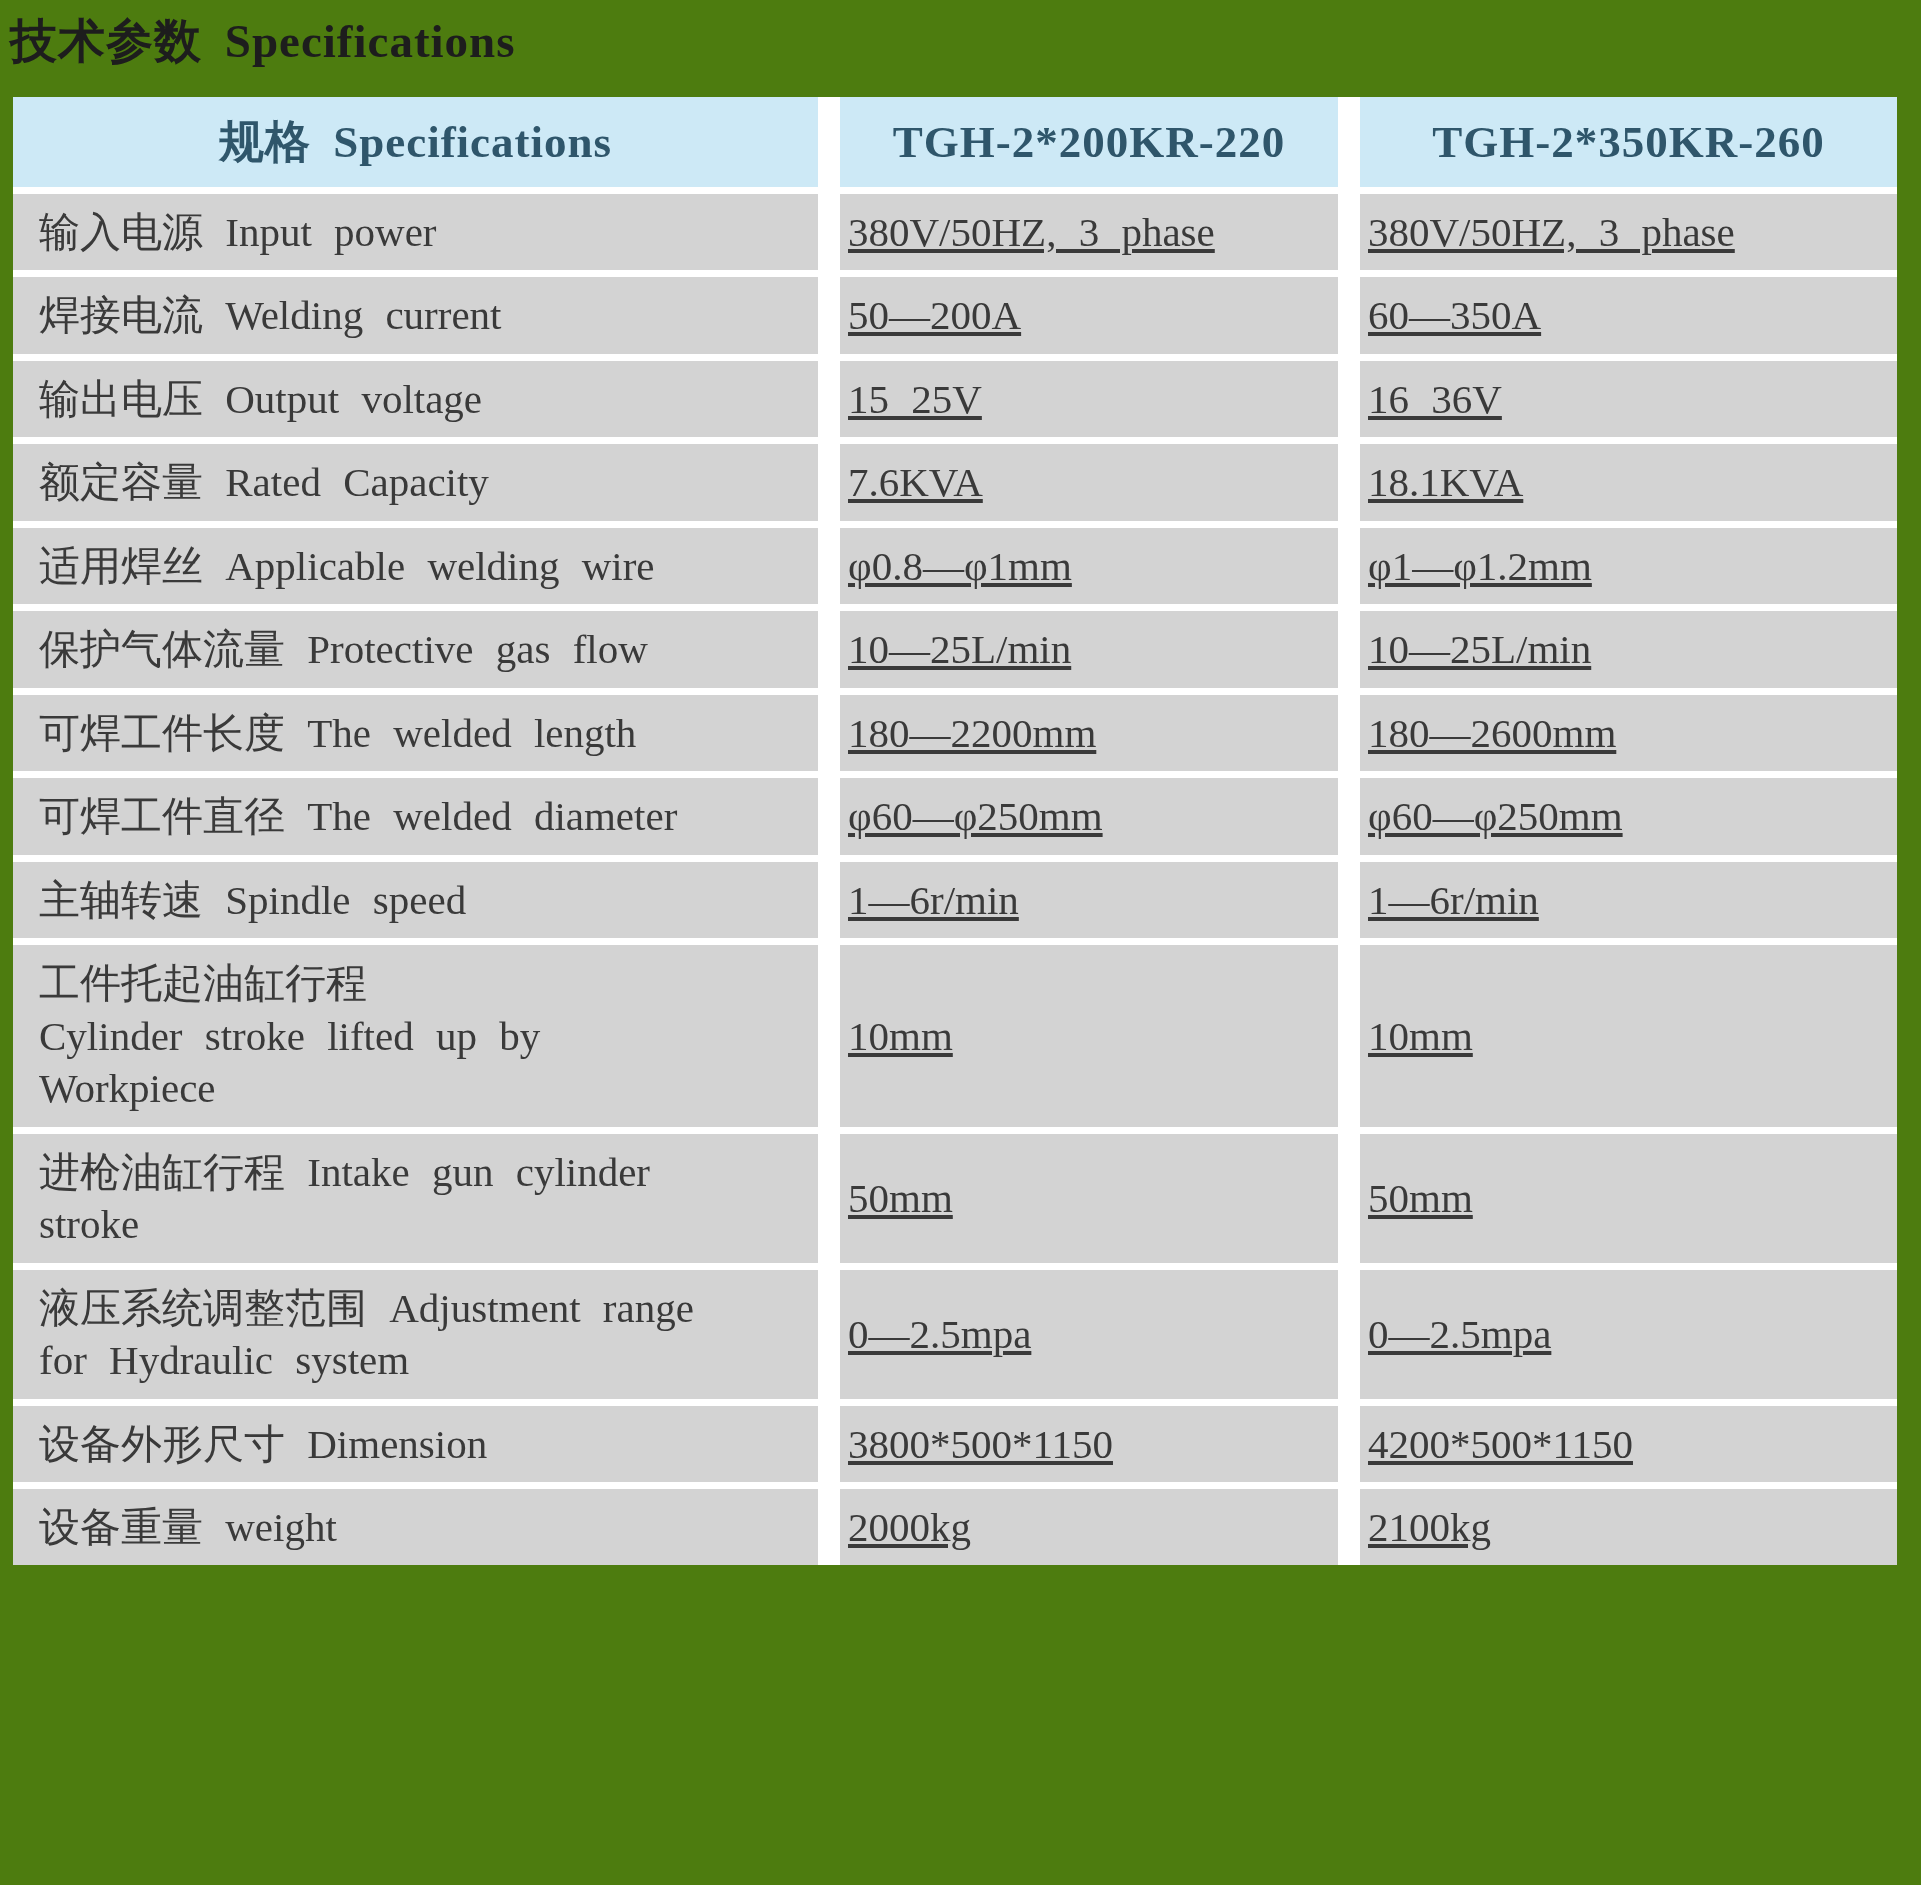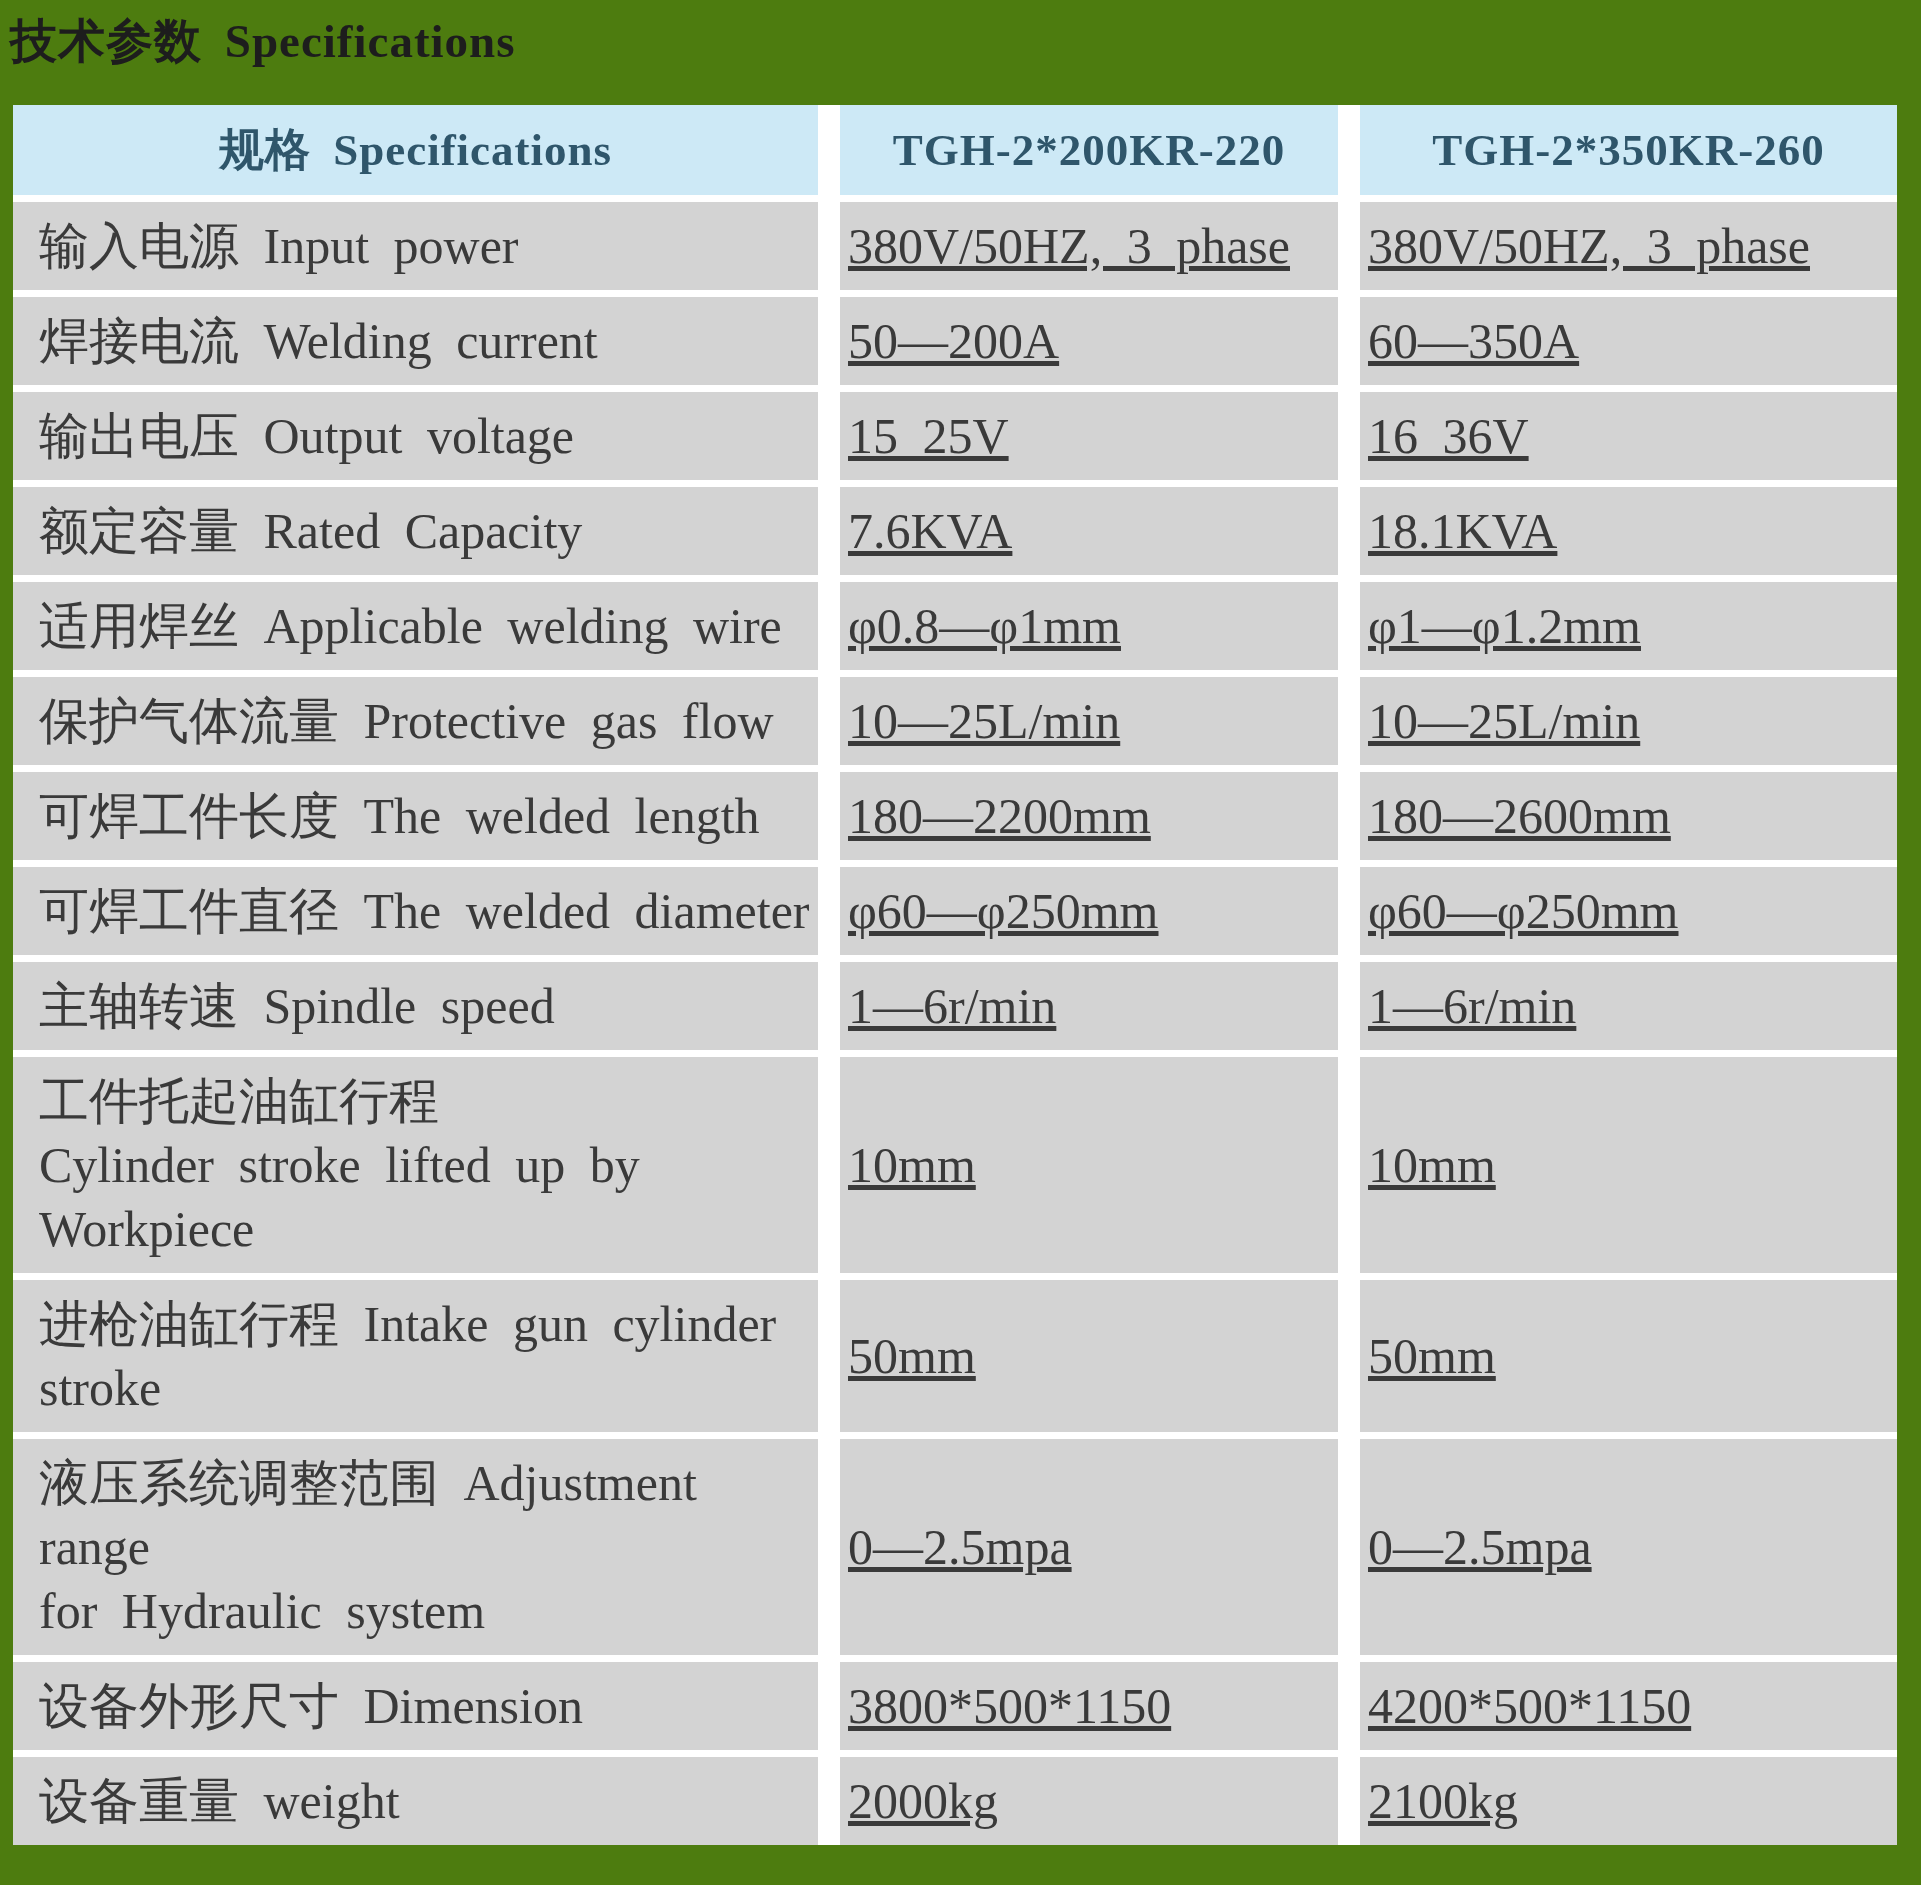--- a/index.html
+++ b/index.html
@@ -24,40 +24,39 @@
     padding: 10px 0 24px 10px;
     letter-spacing: 1px;
     word-spacing: 10px;
   }
   table.spec-table {
     border-collapse: separate;
     border-spacing: 0;
     table-layout: fixed;
     width: 1884px;
     margin-left: 13px;
-    margin-top: 8px;
   }
   col.c1 { width: 805px; }
   col.c2 { width: 520px; }
   col.c3 { width: 559px; }
   th, td { vertical-align: middle; }
   thead th {
     background: var(--header-bg, #cde9f6);
     color: var(--header-text, #2f566b);
     font-size: 45px;
     font-weight: 600;
     text-align: center;
     padding: 15px 8px;
     letter-spacing: 1px;
     word-spacing: 10px;
   }
   tbody td {
     background: var(--body-bg, #d3d3d3);
     color: var(--body-text, #3a3a3a);
-    font-size: 50px;
+    font-size: 41px;
     line-height: 1.28;
     padding: 12px 8px;
     border-top: 7px solid var(--separator, #ffffff);
     word-spacing: 12px;
   }
   th:nth-child(2), th:nth-child(3),
   td:nth-child(2), td:nth-child(3) {
     border-left: 22px solid var(--separator, #ffffff);
   }
   td.label {

